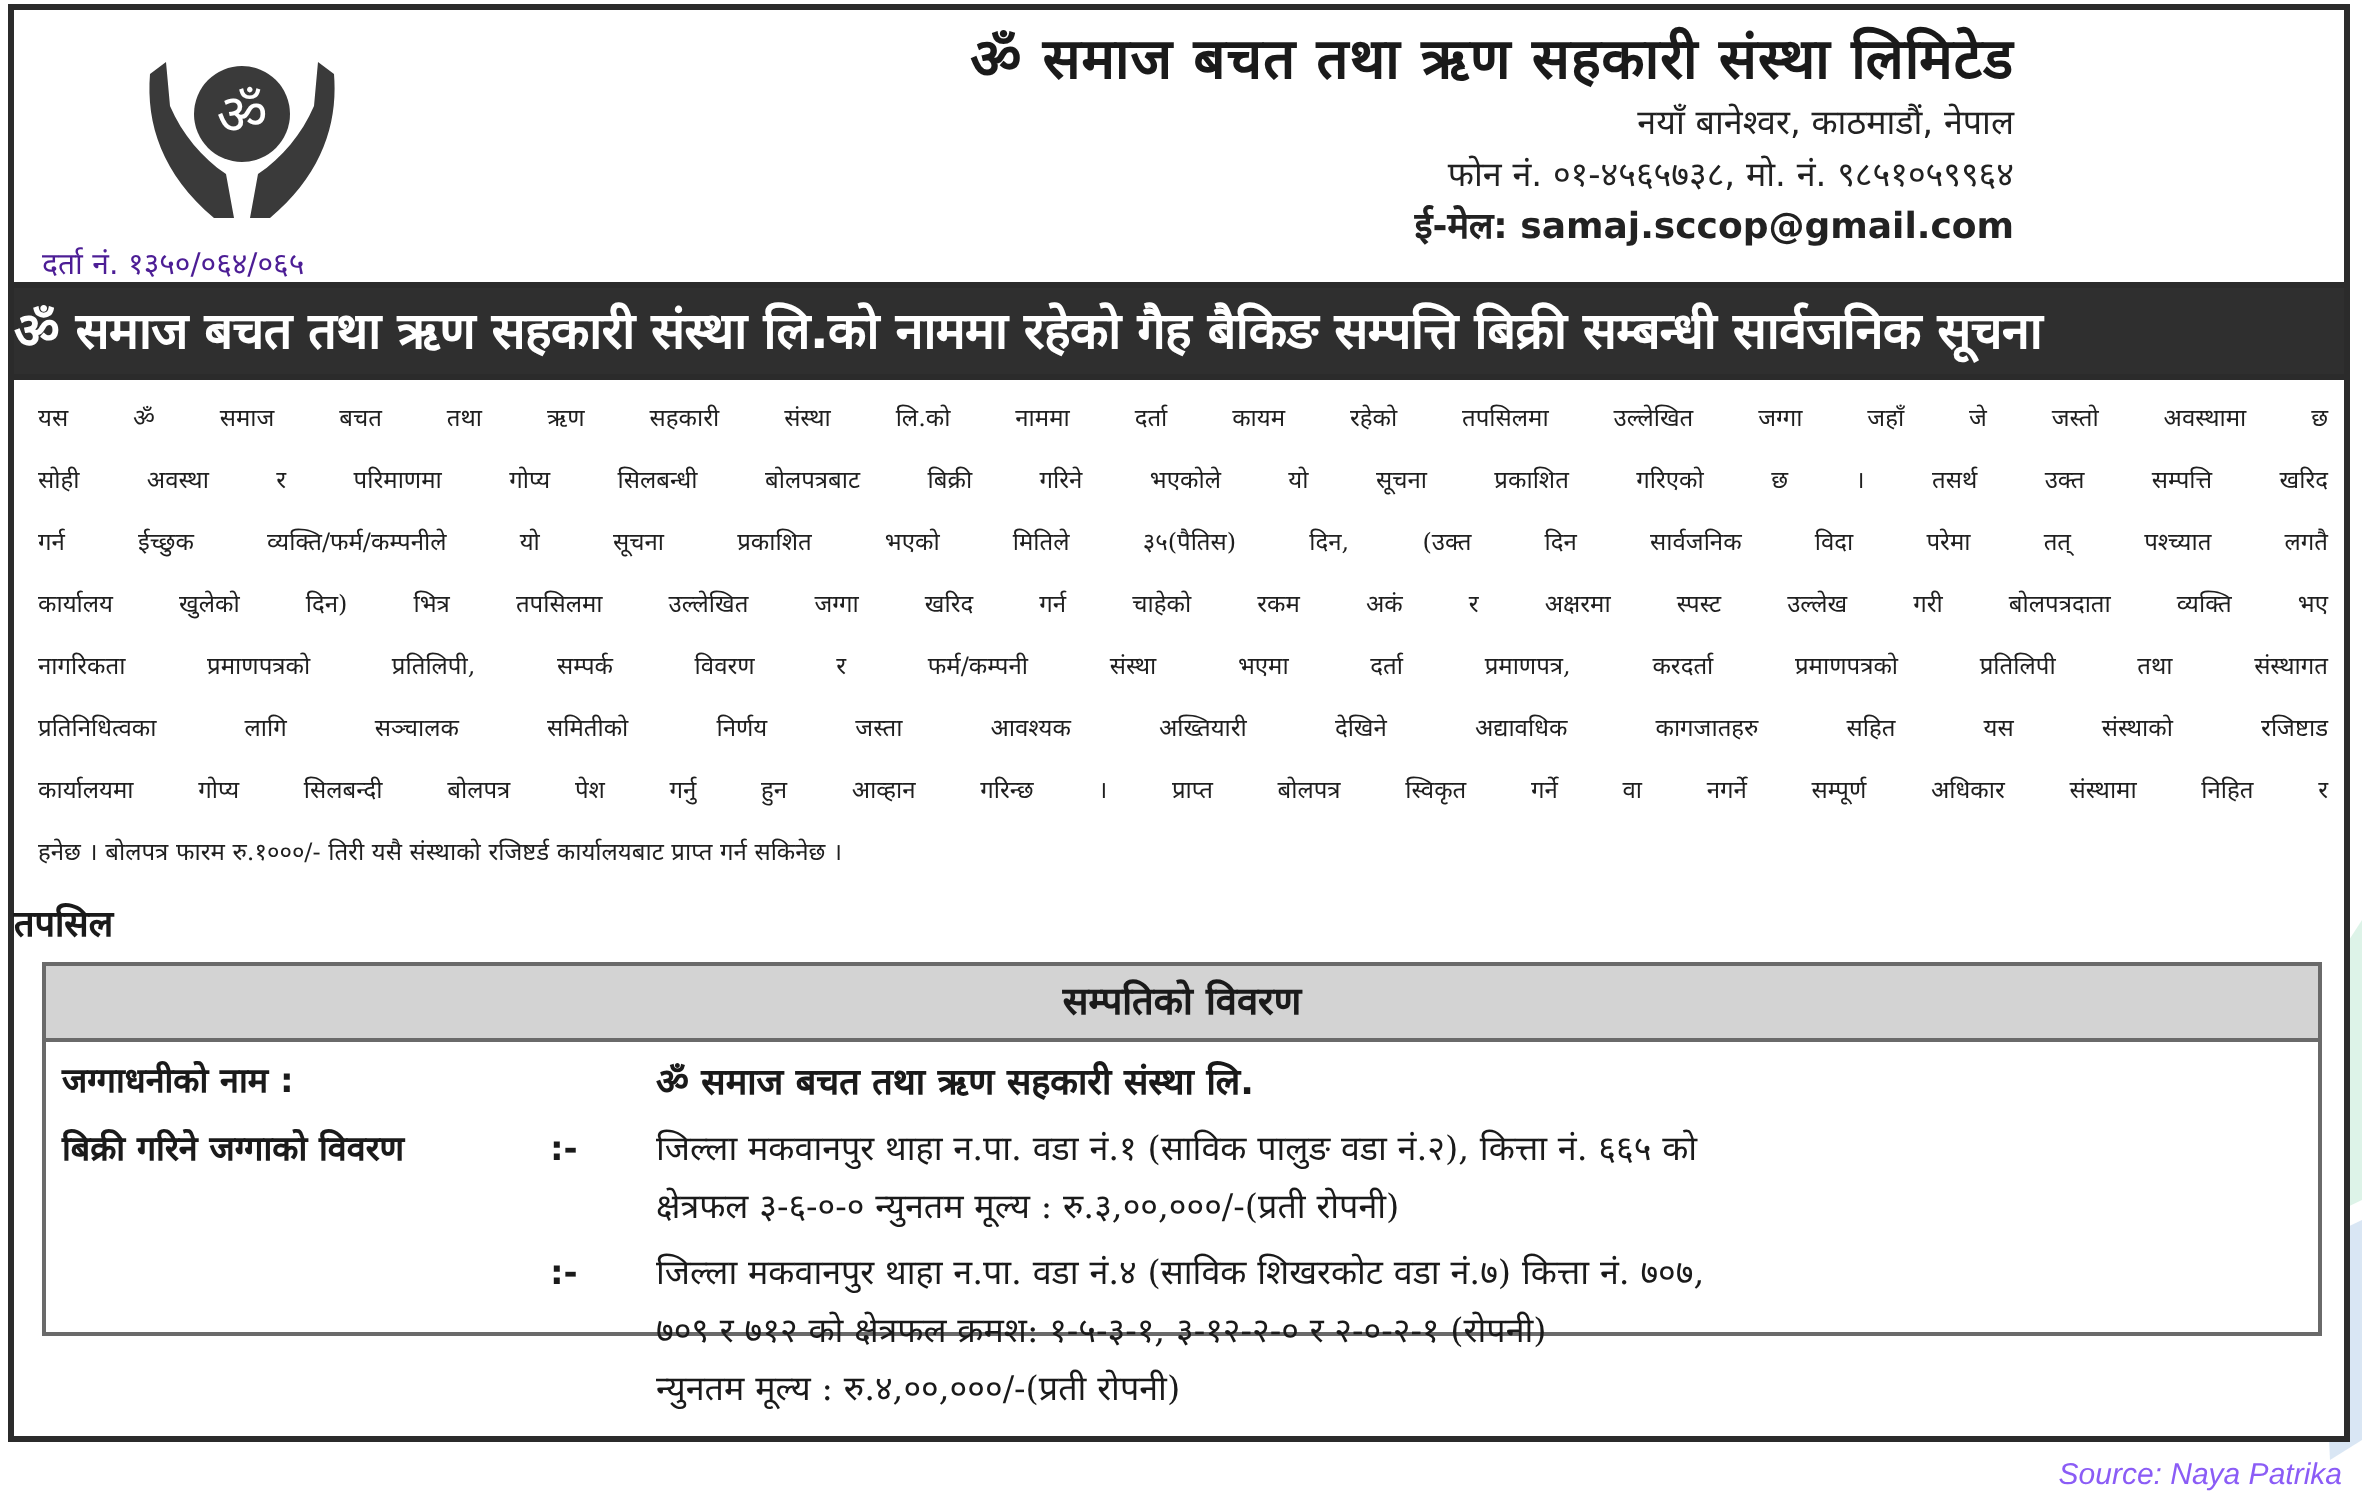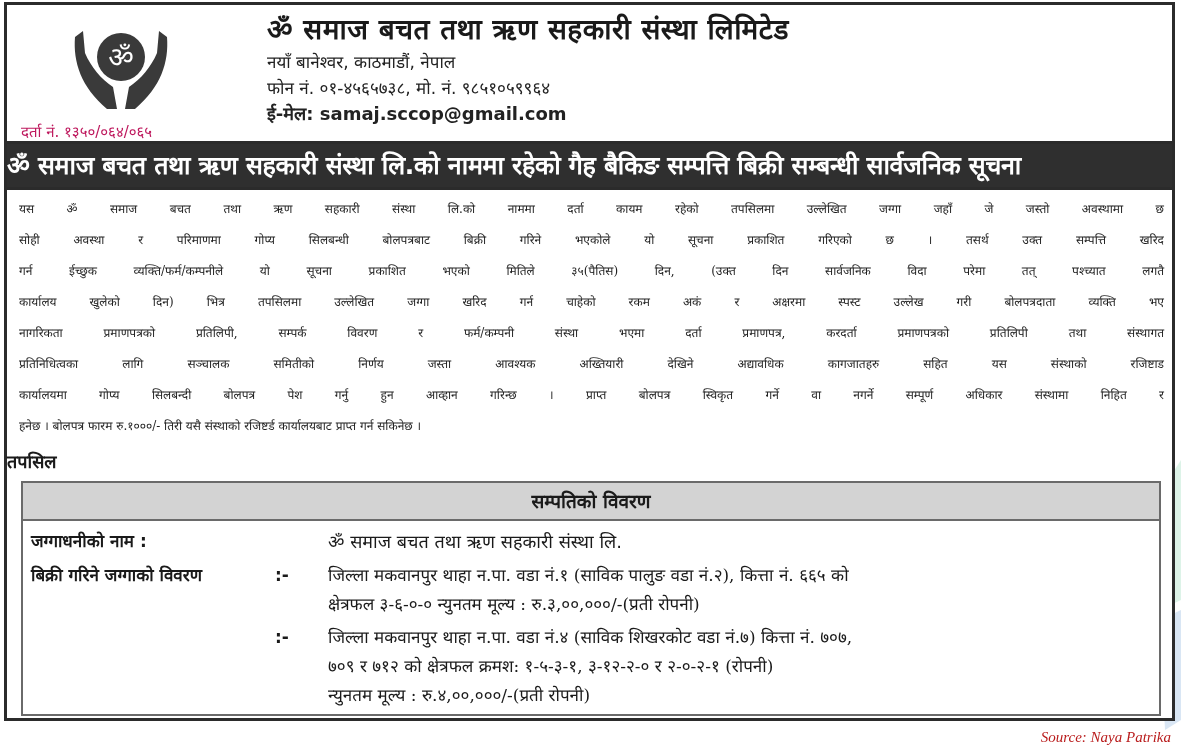--- a/index.html
+++ b/index.html
@@ -7,50 +7,50 @@
     width: 1181px; height: 753px; position: relative; overflow: hidden;
     font-family: "DejaVu Sans", "Liberation Sans", sans-serif; color: #1a1a1a;
   }
   .notice {
     position: absolute; left: 4px; top: 2px; width: 1171px; height: 719px;
     border: 3px solid #2b2b2b; box-sizing: border-box; background: #fff;
   }
   
   .header { position: absolute; left: 0; top: 0; width: 100%; height: 139px; border-bottom: 3px solid #2b2b2b; box-sizing: border-box; }
   .logo { position: absolute; left: 60px; top: 12px; width: 108px; height: 96px; }
-  .reg-no { position: absolute; left: 14px; top: 116px; font-size: 15px; color: #be185d; }
-  .org-block { position: absolute; left: 260px; top: 6px; width: 740px; text-align: left; }
+  .reg-no { position: absolute; left: 14px; top: 116px; font-size: 15px; color: #4c1d95; }
+  .org-block { position: absolute; left: 260px; top: 6px; width: 740px; text-align: right; }
   .org-title { font-size: 28px; font-weight: bold; letter-spacing: 0.5px; line-height: 38px; color: #1a1a1a; }
   .org-line { font-size: 17px; font-weight: normal; line-height: 26px; color: #222; }
   .org-email { font-size: 18px; font-weight: bold; line-height: 26px; color: #222; }
   
   .banner {
     position: absolute; left: 0; top: 139px; width: 100%; height: 46px;
     background: #2f2f2f; color: #fff; box-sizing: border-box; border-bottom: 3px solid #2b2b2b;
     font-size: 25px; font-weight: bold; line-height: 44px; white-space: nowrap; letter-spacing: -0.3px;
   }
   
   .body-text {
     position: absolute; left: 12px; top: 189px; width: 1145px;
     font-family: "DejaVu Serif", "Liberation Serif", serif;
     font-size: 12px; line-height: 31px; text-align: justify; color: #1f1f1f;
   }
   .body-text span { display: block; text-align-last: justify; white-space: nowrap; }
   .body-text span.last { text-align-last: left; }
   .schedule-title { position: absolute; left: 0; width: 100%; top: 444px; text-align: left; font-size: 18px; font-weight: bold; }
   
-  .prop-table { position: absolute; left: 14px; top: 476px; width: 1140px; height: 235px; border: 2px solid #6a6a6a; box-sizing: border-box; background: #fff; }
+  .prop-table { position: absolute; left: 14px; top: 476px; width: 1140px; height: 187px; border: 2px solid #6a6a6a; box-sizing: border-box; background: #fff; }
   .prop-head { height: 36px; background: #d3d3d3; border-bottom: 2px solid #6a6a6a; text-align: center; font-size: 19px; font-weight: bold; line-height: 36px; }
   .row { position: absolute; left: 0; width: 100%; font-size: 17px; line-height: 29px; }
   .lbl { position: absolute; left: 8px; font-weight: bold; }
   .sep { position: absolute; left: 252px; font-weight: bold; }
   .val { position: absolute; left: 305px; font-family: "DejaVu Serif", "Liberation Serif", serif; }
-  .val.bold { font-family: "DejaVu Sans", "Liberation Sans", sans-serif; font-weight: normal; font-size: 18px; }
+  .val.bold { font-family: "DejaVu Sans", "Liberation Sans", sans-serif; font-weight: bold; font-size: 18px; }
   .val div { white-space: nowrap; }
-  .source { position: absolute; right: 10px; top: 729px; font-style: italic; font-size: 15px; color: #b91c1c; font-family: Liberation Serif, serif; }
+  .source { position: absolute; right: 10px; top: 729px; font-style: italic; font-size: 15px; color: #8b5cf6; font-family: Liberation Sans, sans-serif; }
   
   .wm { position: absolute; pointer-events: none; }
 </style>
 </head>
 <body>
 
 <svg class="wm" width="1181" height="753" style="left:0;top:0;">
   <polygon points="880,30 905,30 895,130" fill="#d6e6f5" opacity="0.7"></polygon>
   <polygon points="1155,500 1181,460 1181,600 1160,610" fill="#cfeede" opacity="0.7"></polygon>
   <polygon points="1160,620 1181,610 1181,720 1165,730" fill="#c9dcef" opacity="0.7"></polygon>

